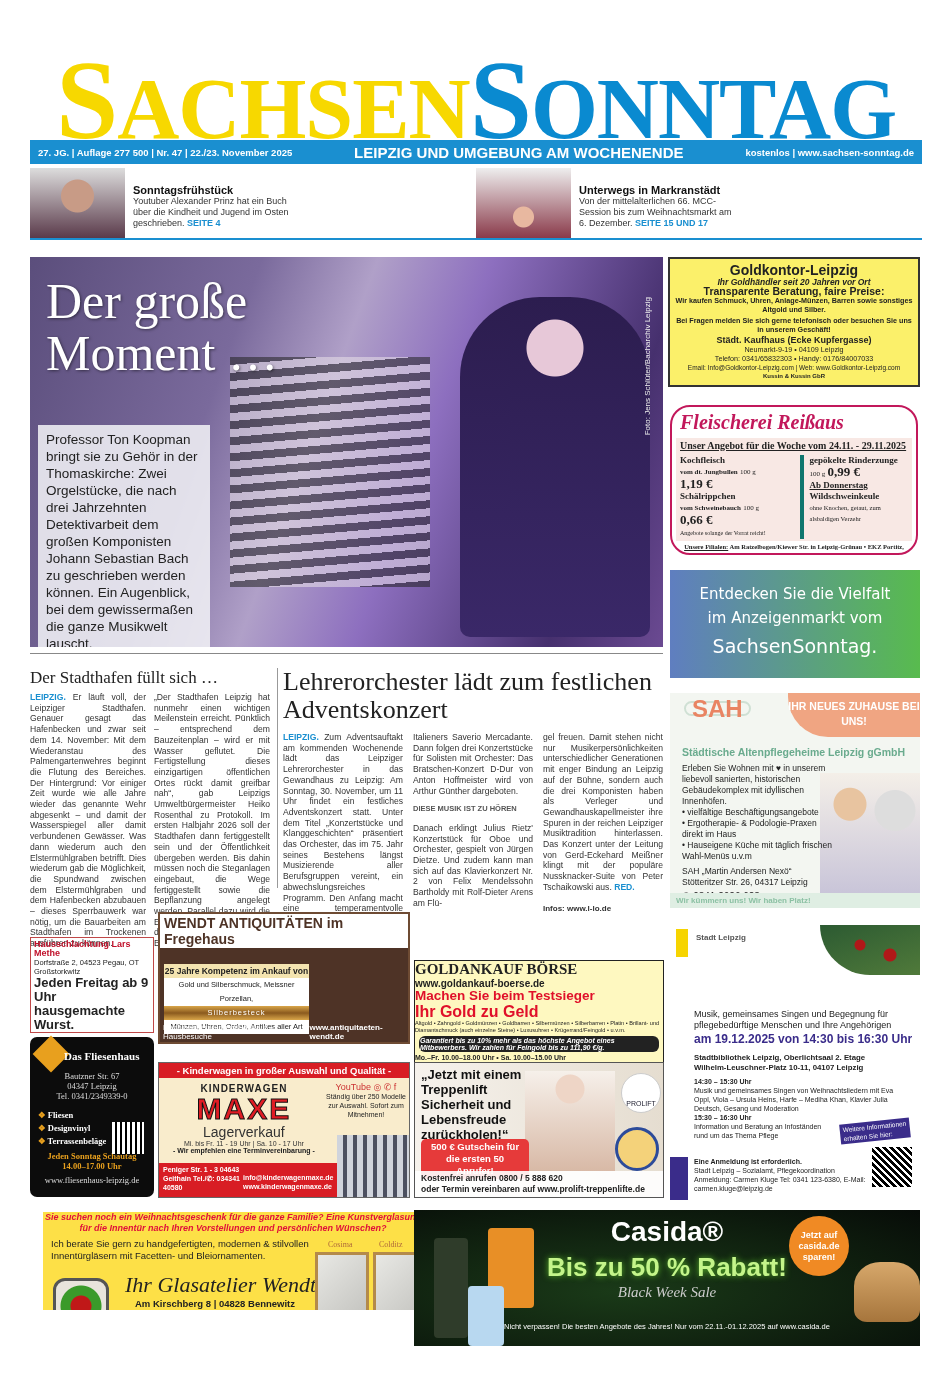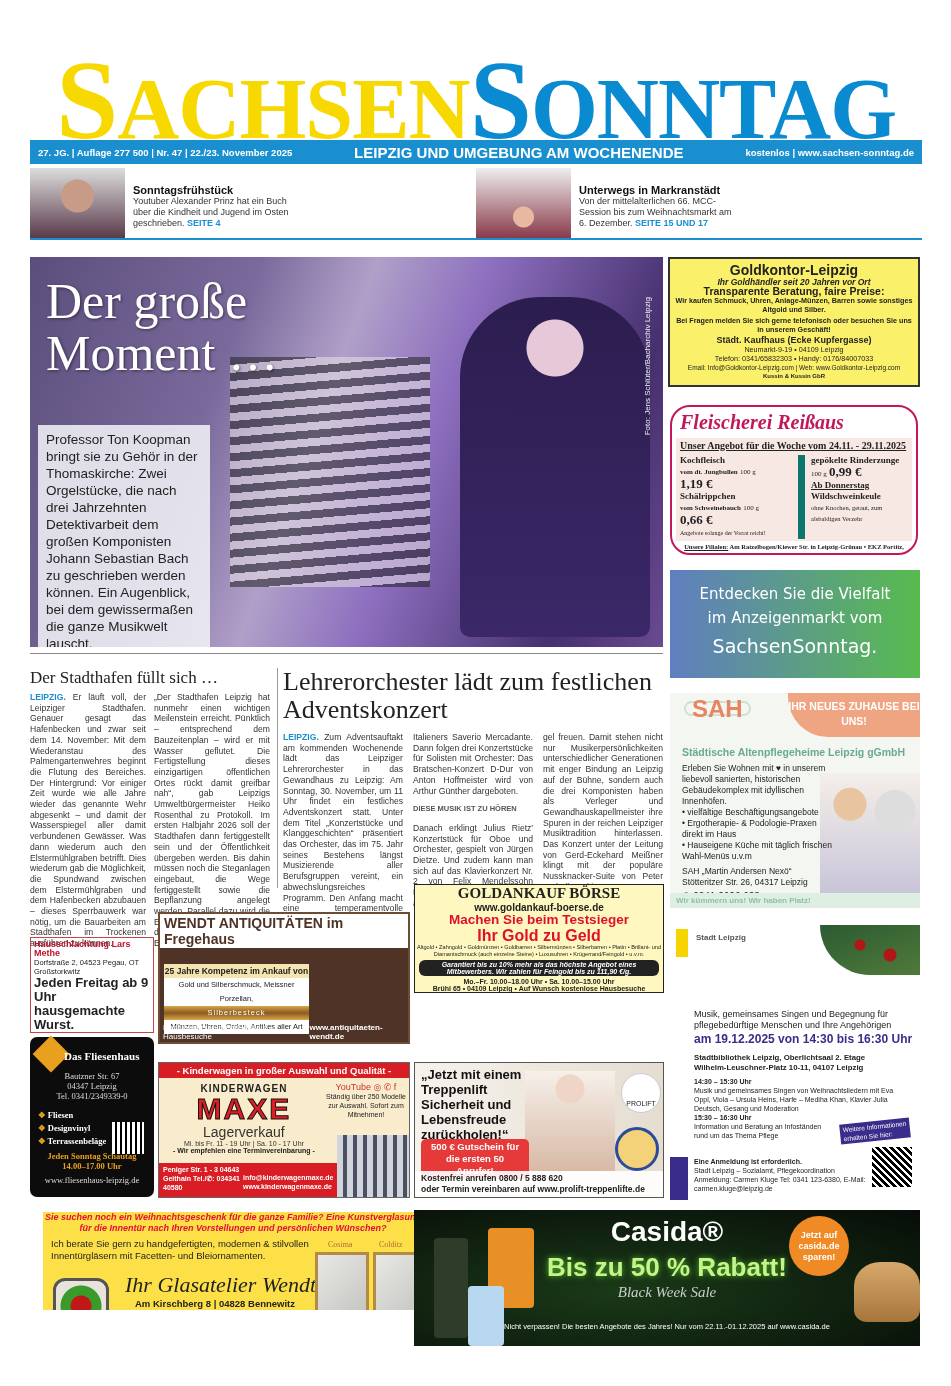--- a/index.html
+++ b/index.html
@@ -72,21 +72,21 @@
 .wendt .ph{font-size:11px}
 .wendt .foot{left:0;bottom:1px;width:250px;font-size:8px;display:flex;justify-content:space-between;padding:0 3px}
 .meth{left:30px;top:937px;width:124px;height:96px;border:1px solid #c04848;padding:2px 3px;font-size:7.5px;line-height:9px;overflow:hidden}
 .meth .red{color:#c0102a;font-weight:bold;font-size:9px}
 .meth .bold{font-weight:bold;font-size:13px;line-height:14px}
 .fliesen{left:30px;top:1037px;width:124px;height:160px;background:#0c0c0c;border-radius:7px;color:#ddd;font-family:"Liberation Serif",serif;font-size:8.5px;line-height:10px;padding:6px 8px}
 .fliesen .dia{left:8px;top:4px;width:26px;height:26px;background:#e8a01e;transform:rotate(45deg)}
 .fliesen h4{position:relative;z-index:1;font-size:11px;color:#fff;margin:8px 0 10px 26px}
 .fliesen .or{color:#e8a01e;font-weight:bold}
 .fliesen .qr{left:82px;top:85px;width:32px;height:32px;background:repeating-linear-gradient(90deg,#fff 0 3px,#000 3px 5px),#fff}
-.gb{left:414px;top:884px;width:250px;height:109px;background:#fef8c0;border:1px solid #222;text-align:center;overflow:hidden}
+.gb{left:414px;top:960px;width:250px;height:109px;background:#fef8c0;border:1px solid #222;overflow:hidden}
 .gb h3{font-family:"Liberation Serif",serif;font-size:15px}
 .gb .url{font-size:10px;font-weight:bold}
 .gb .red{color:#e0102a;font-weight:bold;font-size:13.5px;line-height:14px}
 .gb .sm{font-size:5.6px;line-height:7px}
 .gb .pill{margin:2px 4px;background:#222;color:#fff;border-radius:6px;font-size:7px;font-style:italic;font-weight:bold;padding:1px}
 .gb .hours{font-size:7px;font-weight:bold}
 .gb .phone{background:#111;color:#fff;font-size:19px;font-weight:bold;margin-top:2px;padding:1px}
 .stadt{left:670px;top:925px;width:250px;height:275px;background:#fff;font-size:7px;line-height:9px;color:#222;overflow:hidden}
 .stadt .ybar{left:6px;top:4px;width:12px;height:28px;background:#f6d400}
 .stadt .hdr{left:26px;top:8px;font-size:8px;font-weight:bold;color:#555}
@@ -206,21 +206,21 @@
   <div>Neumarkt-9-19 • 04109 Leipzig</div>
   <div>Telefon: 0341/65832303 • Handy: 0176/84007033</div>
   <div style="font-size:6.5px">Email: Info@Goldkontor-Leipzig.com | Web: www.Goldkontor-Leipzig.com</div>
   <div style="font-size:6px;font-weight:bold">Kussin &amp; Kussin GbR</div>
 </div>
 
 <div class="abs fl">
   <h3>Fleischerei Reißaus</h3>
   <div class="wk">Unser Angebot für die Woche vom 24.11. - 29.11.2025</div>
   <div class="grid">
-    <div style="border-right:7px solid #0f766e;padding-right:21px">
+    <div style="border-right:4px solid #0f766e;padding-right:21px">
       <b>Kochfleisch</b><br><span style="font-size:7px;font-weight:bold">vom dt. Jungbullen</span> <span style="font-size:7px">100 g</span> <span class="price">1,19 €</span><br>
       <b>Schälrippchen</b><br><span style="font-size:7px;font-weight:bold">vom Schweinebauch</span> <span style="font-size:7px">100 g</span> <span class="price">0,66 €</span><br>
       <span style="font-size:6px">Angebote solange der Vorrat reicht!</span>
     </div>
     <div style="padding-left:6px">
       <b>gepökelte Rinderzunge</b> <span style="font-size:7px">100 g</span> <span class="price">0,99 €</span><br>
       <b style="text-decoration:underline">Ab Donnerstag</b><br>
       <b>Wildschweinkeule</b><br>
       <span style="font-size:6.5px">ohne Knochen, getaut, zum alsbaldigen Verzehr</span>
     </div>

